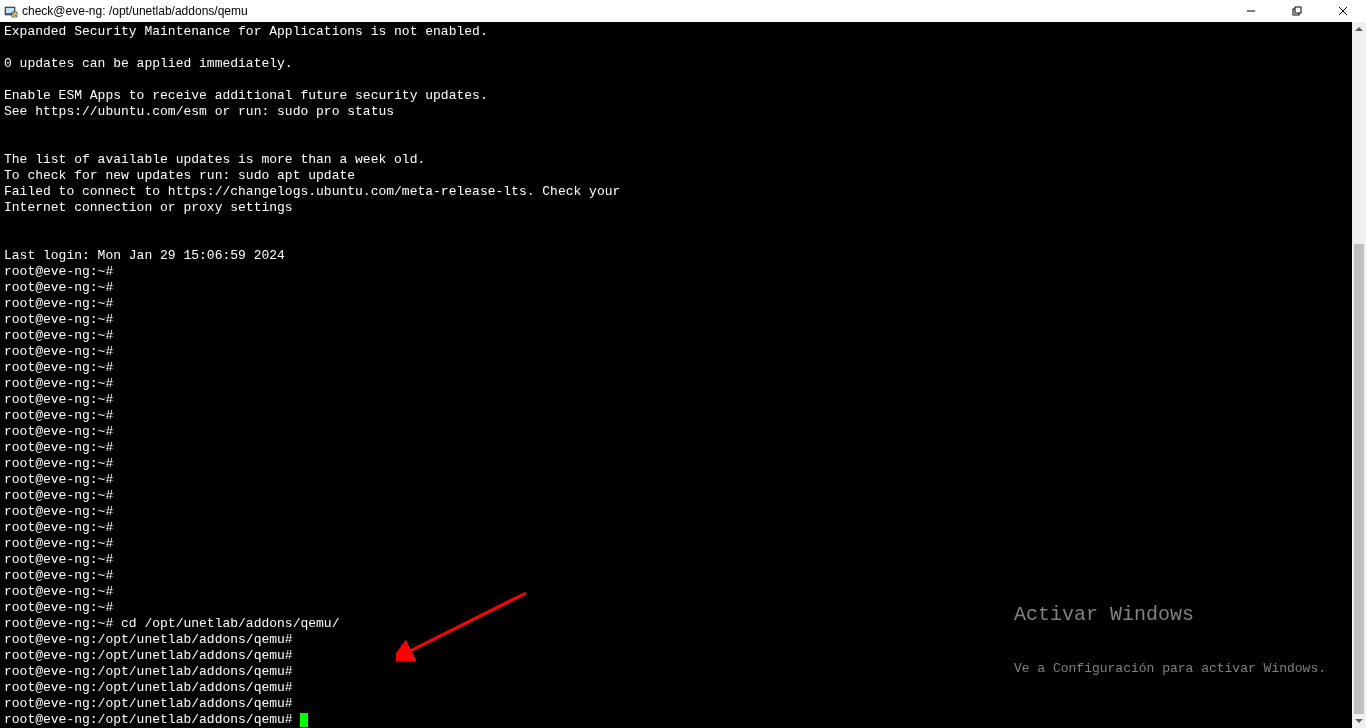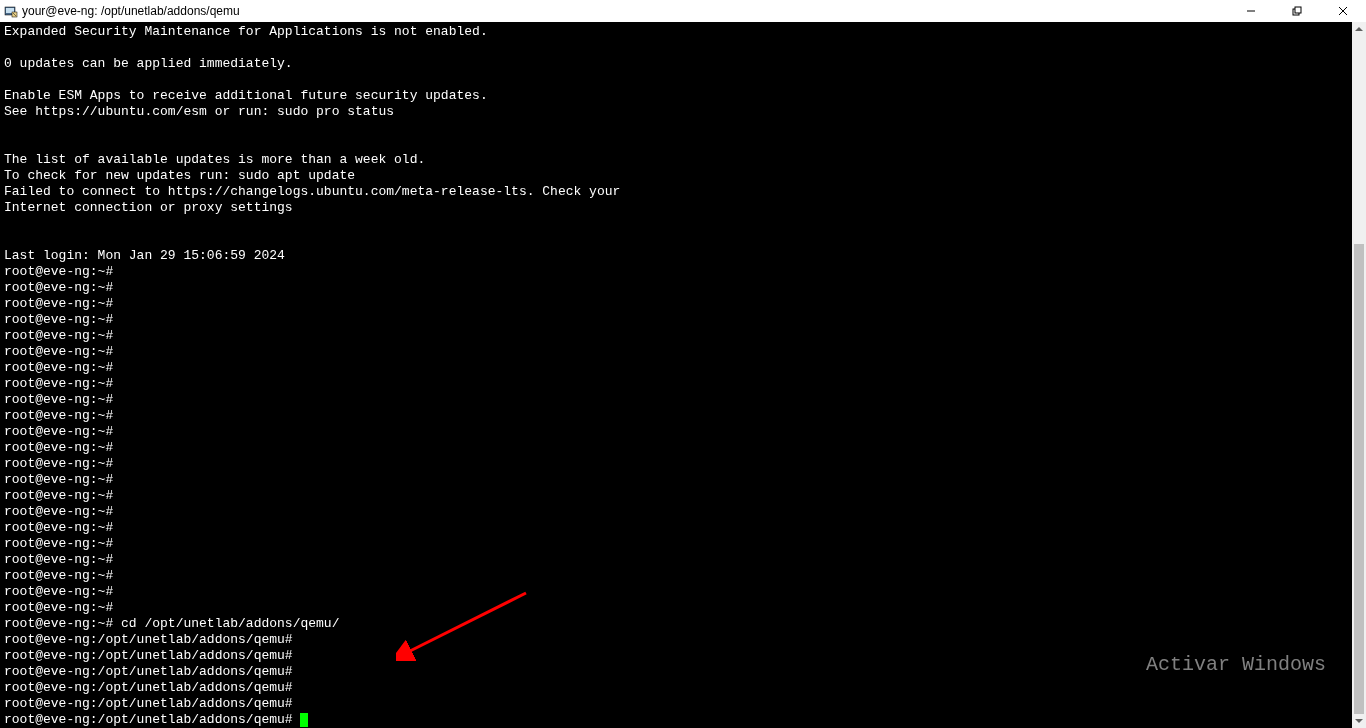--- a/index.html
+++ b/index.html
@@ -134,21 +134,21 @@
 <div class="titlebar">
   <div class="titlebar-left">
     <span class="putty-icon">
       <svg width="14" height="14" viewBox="0 0 14 14">
         <rect x="1" y="3" width="10" height="8" fill="#4a6a8a" stroke="#000" stroke-width="0.5"></rect>
         <rect x="2" y="4" width="8" height="5" fill="#c8e0f0"></rect>
         <rect x="8" y="8" width="5" height="5" fill="#e8d088" stroke="#000" stroke-width="0.5"></rect>
         <line x1="9" y1="9" x2="12" y2="12" stroke="#000" stroke-width="0.5"></line>
       </svg>
     </span>
-    <span>your@eve-ng: /opt/unetlab/addons/qemu</span>
+    <span>check@eve-ng: /opt/unetlab/addons/qemu</span>
   </div>
   <div class="titlebar-right">
     <div class="win-btn">
       <svg width="10" height="10" viewBox="0 0 10 10">
           <line x1="1" y1="5" x2="9" y2="5" stroke="#000" stroke-width="1"></line>
         </svg>
     </div>
     <div class="win-btn">
       <svg width="10" height="10" viewBox="0 0 10 10">
         <rect x="1" y="3" width="6" height="6" fill="none" stroke="#000" stroke-width="1"></rect>
@@ -170,20 +170,21 @@
       <defs>
         <marker id="arrowhead" markerWidth="8" markerHeight="8" refX="2" refY="4" orient="auto">
           <polygon points="0 0, 8 4, 0 8" fill="#ff0000"></polygon>
         </marker>
       </defs>
       <line x1="130" y1="5" x2="10" y2="65" stroke="#ff0000" stroke-width="3" marker-end="url(#arrowhead)"></line>
     </svg>
   </div>
   <div class="watermark">
     <div class="watermark-title">Activar Windows</div>
+    <div class="watermark-sub">Ve a Configuración para activar Windows.</div>
   </div>
 </div>
 
 <div class="scrollbar">
   <div class="scroll-arrow">
     <svg width="8" height="4" viewBox="0 0 8 4">
         <polygon points="4,0 8,4 0,4" fill="#606060"></polygon>
       </svg>
   </div>
   <div class="scroll-track">

